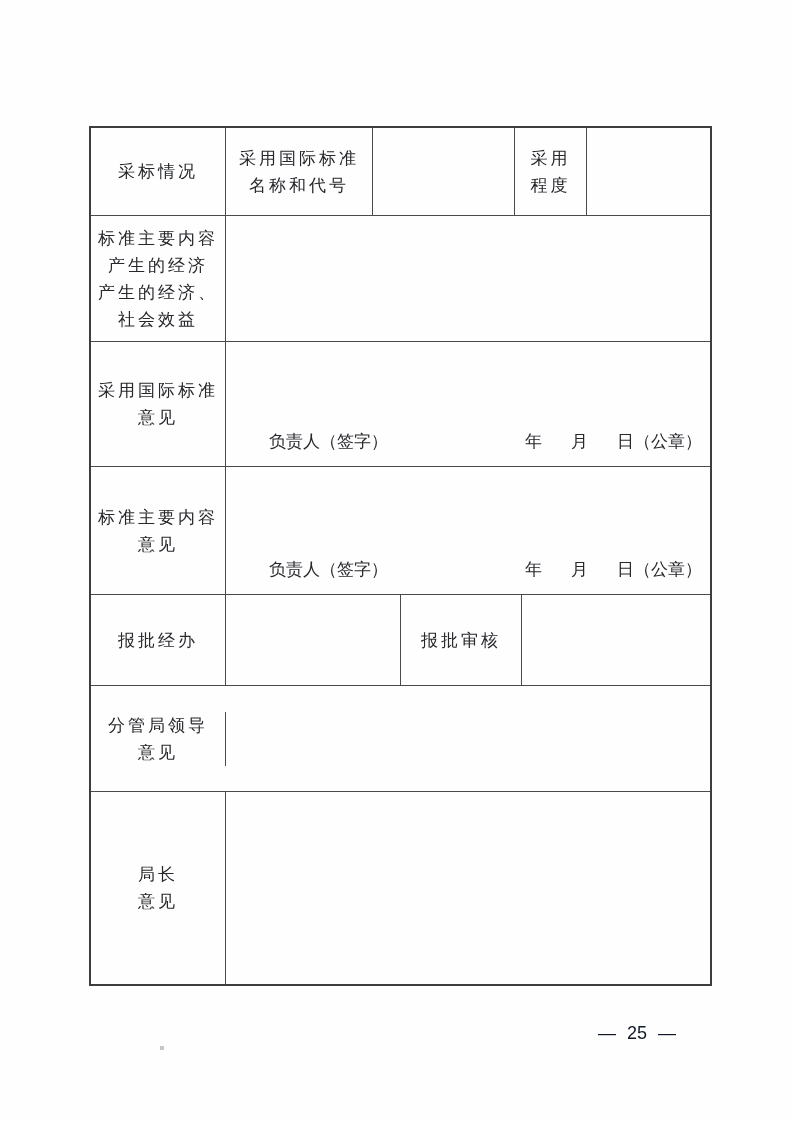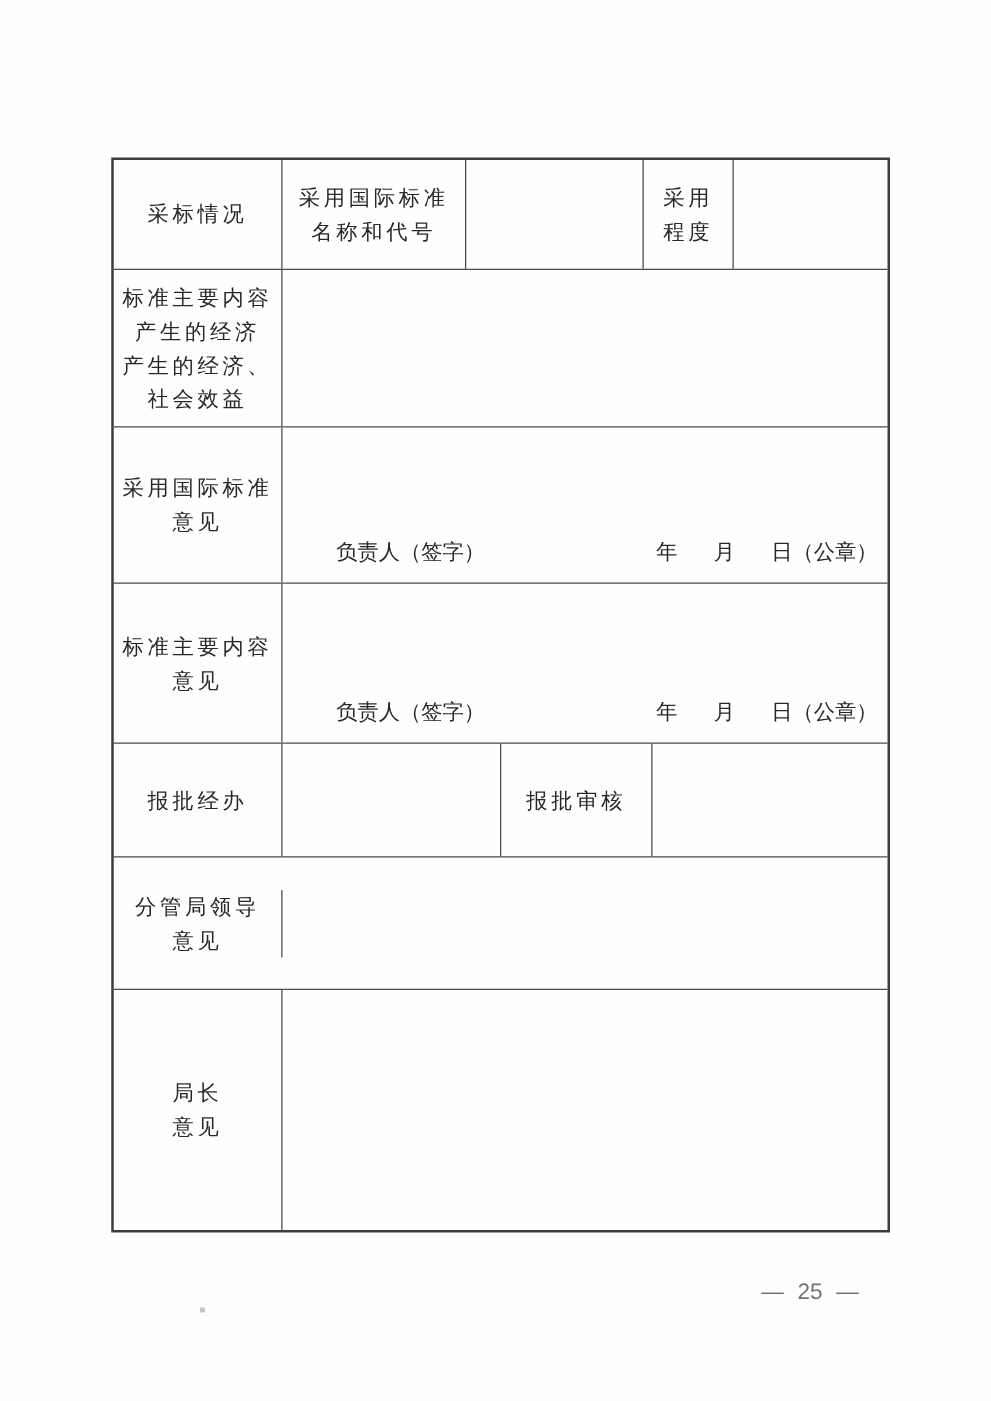--- a/index.html
+++ b/index.html
@@ -76,24 +76,23 @@
     gap: 29px;
   }
   .value-cell {
     font-size: 17px;
   }
   .page-number {
     position: absolute;
     left: 598px;
     top: 1023px;
     width: 100px;
-    text-align: center;
     font-size: 18px;
     word-spacing: 6px;
-    color: #737373;
+    color: #0f172a;
   }
   .speck {
     position: absolute;
     left: 160px;
     top: 1046px;
     width: 4px;
     height: 4px;
     background: #c7c7c7;
   }
   

